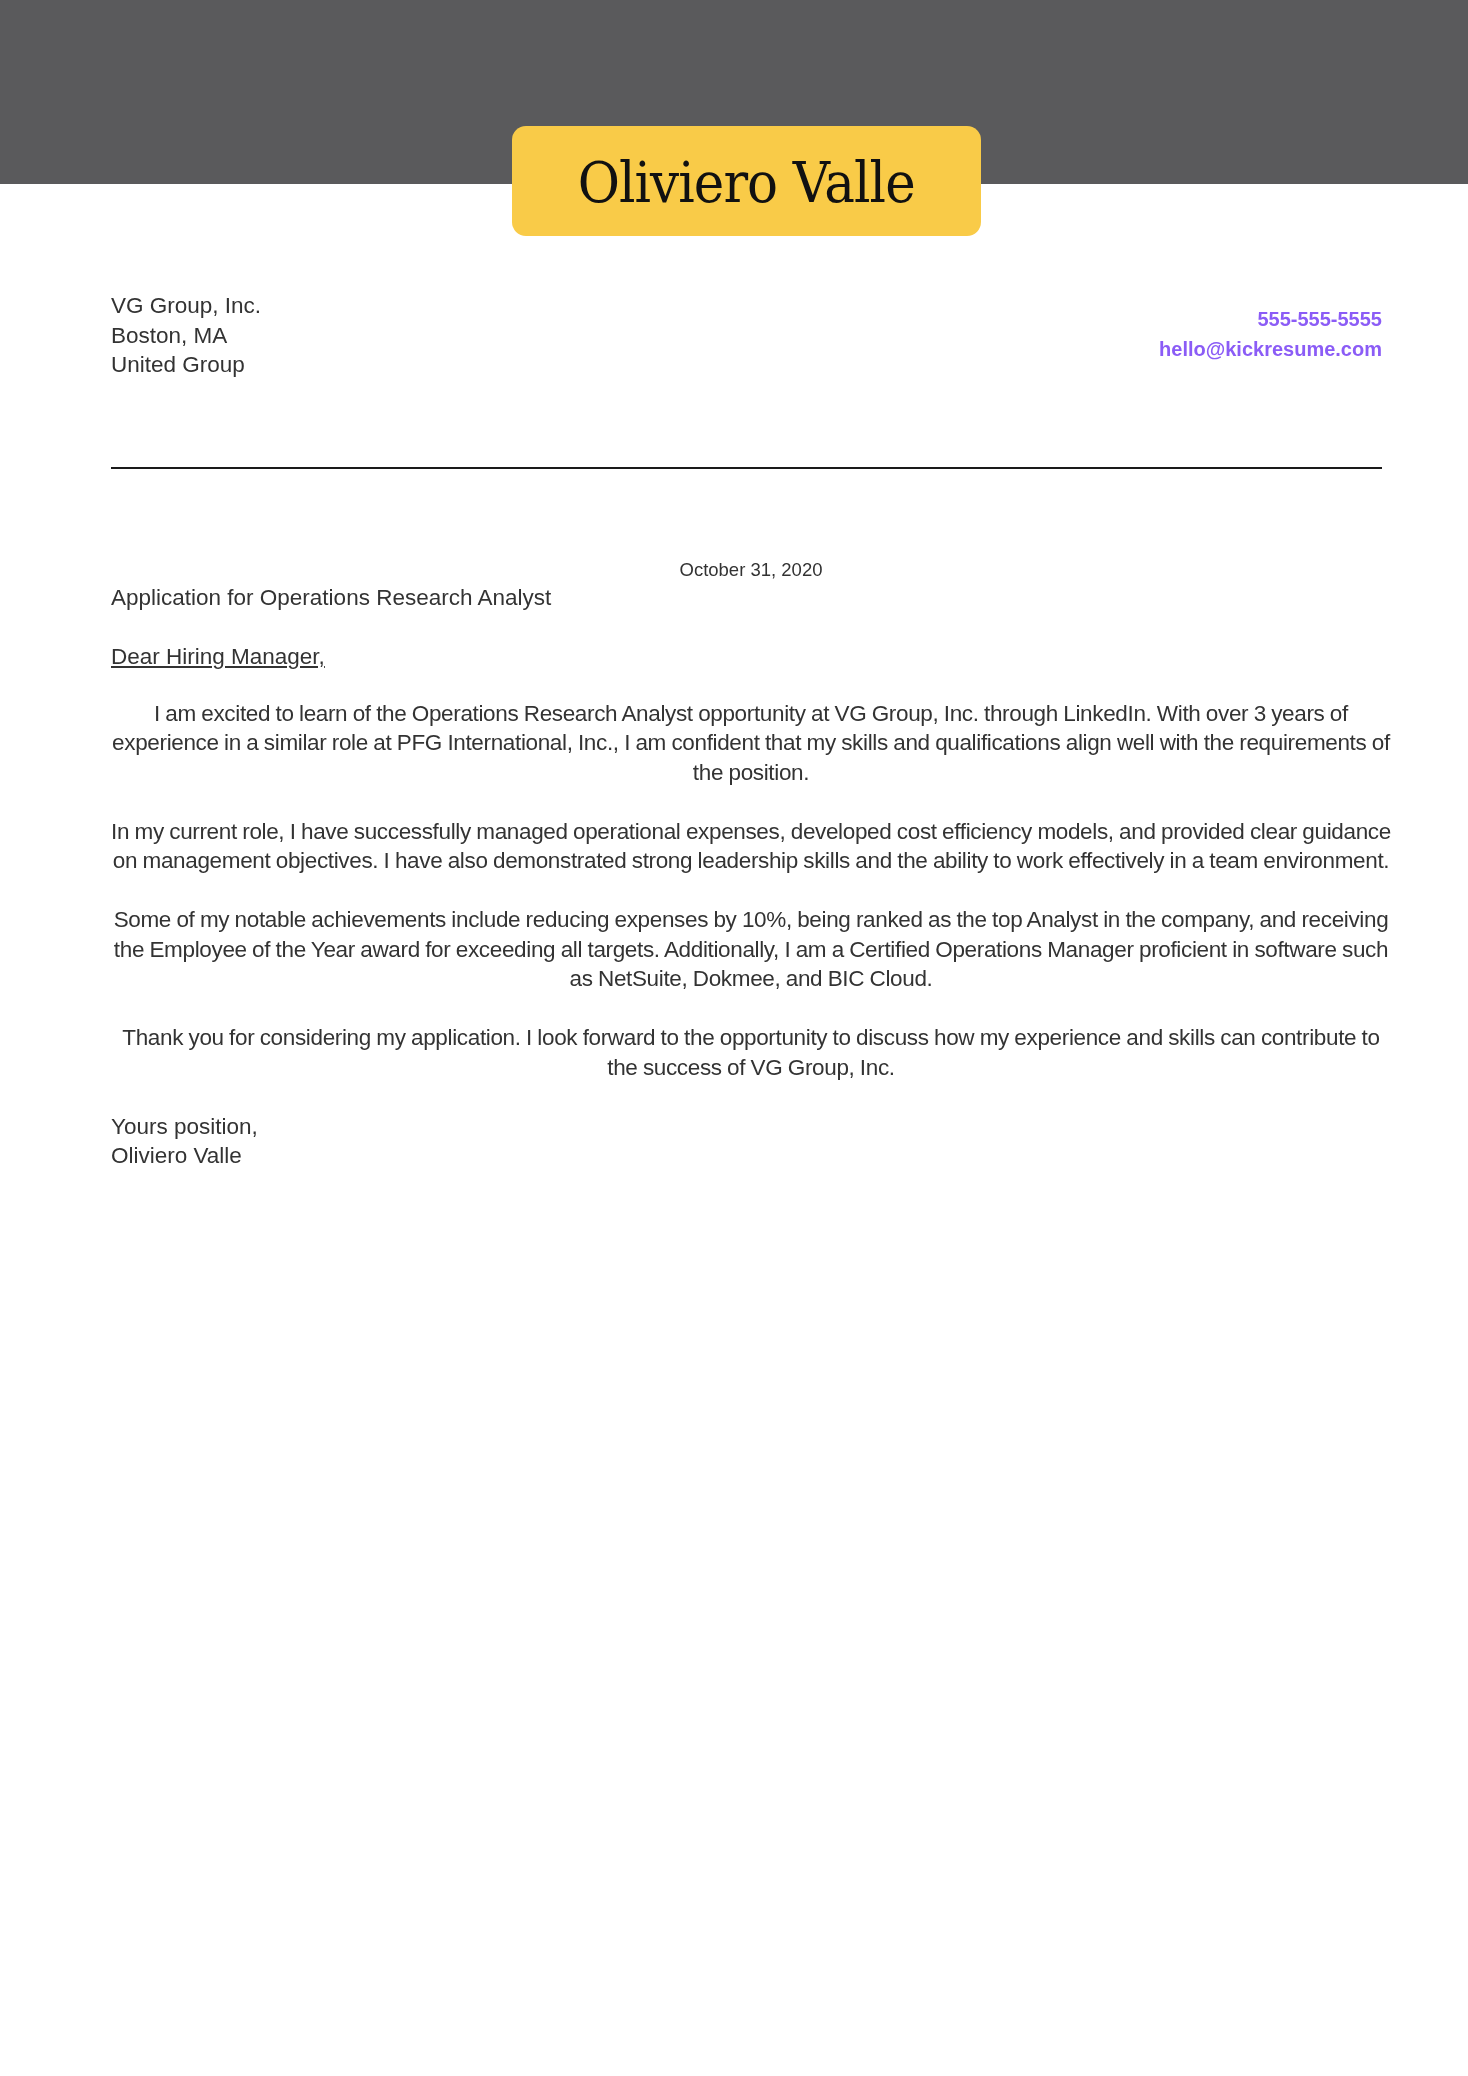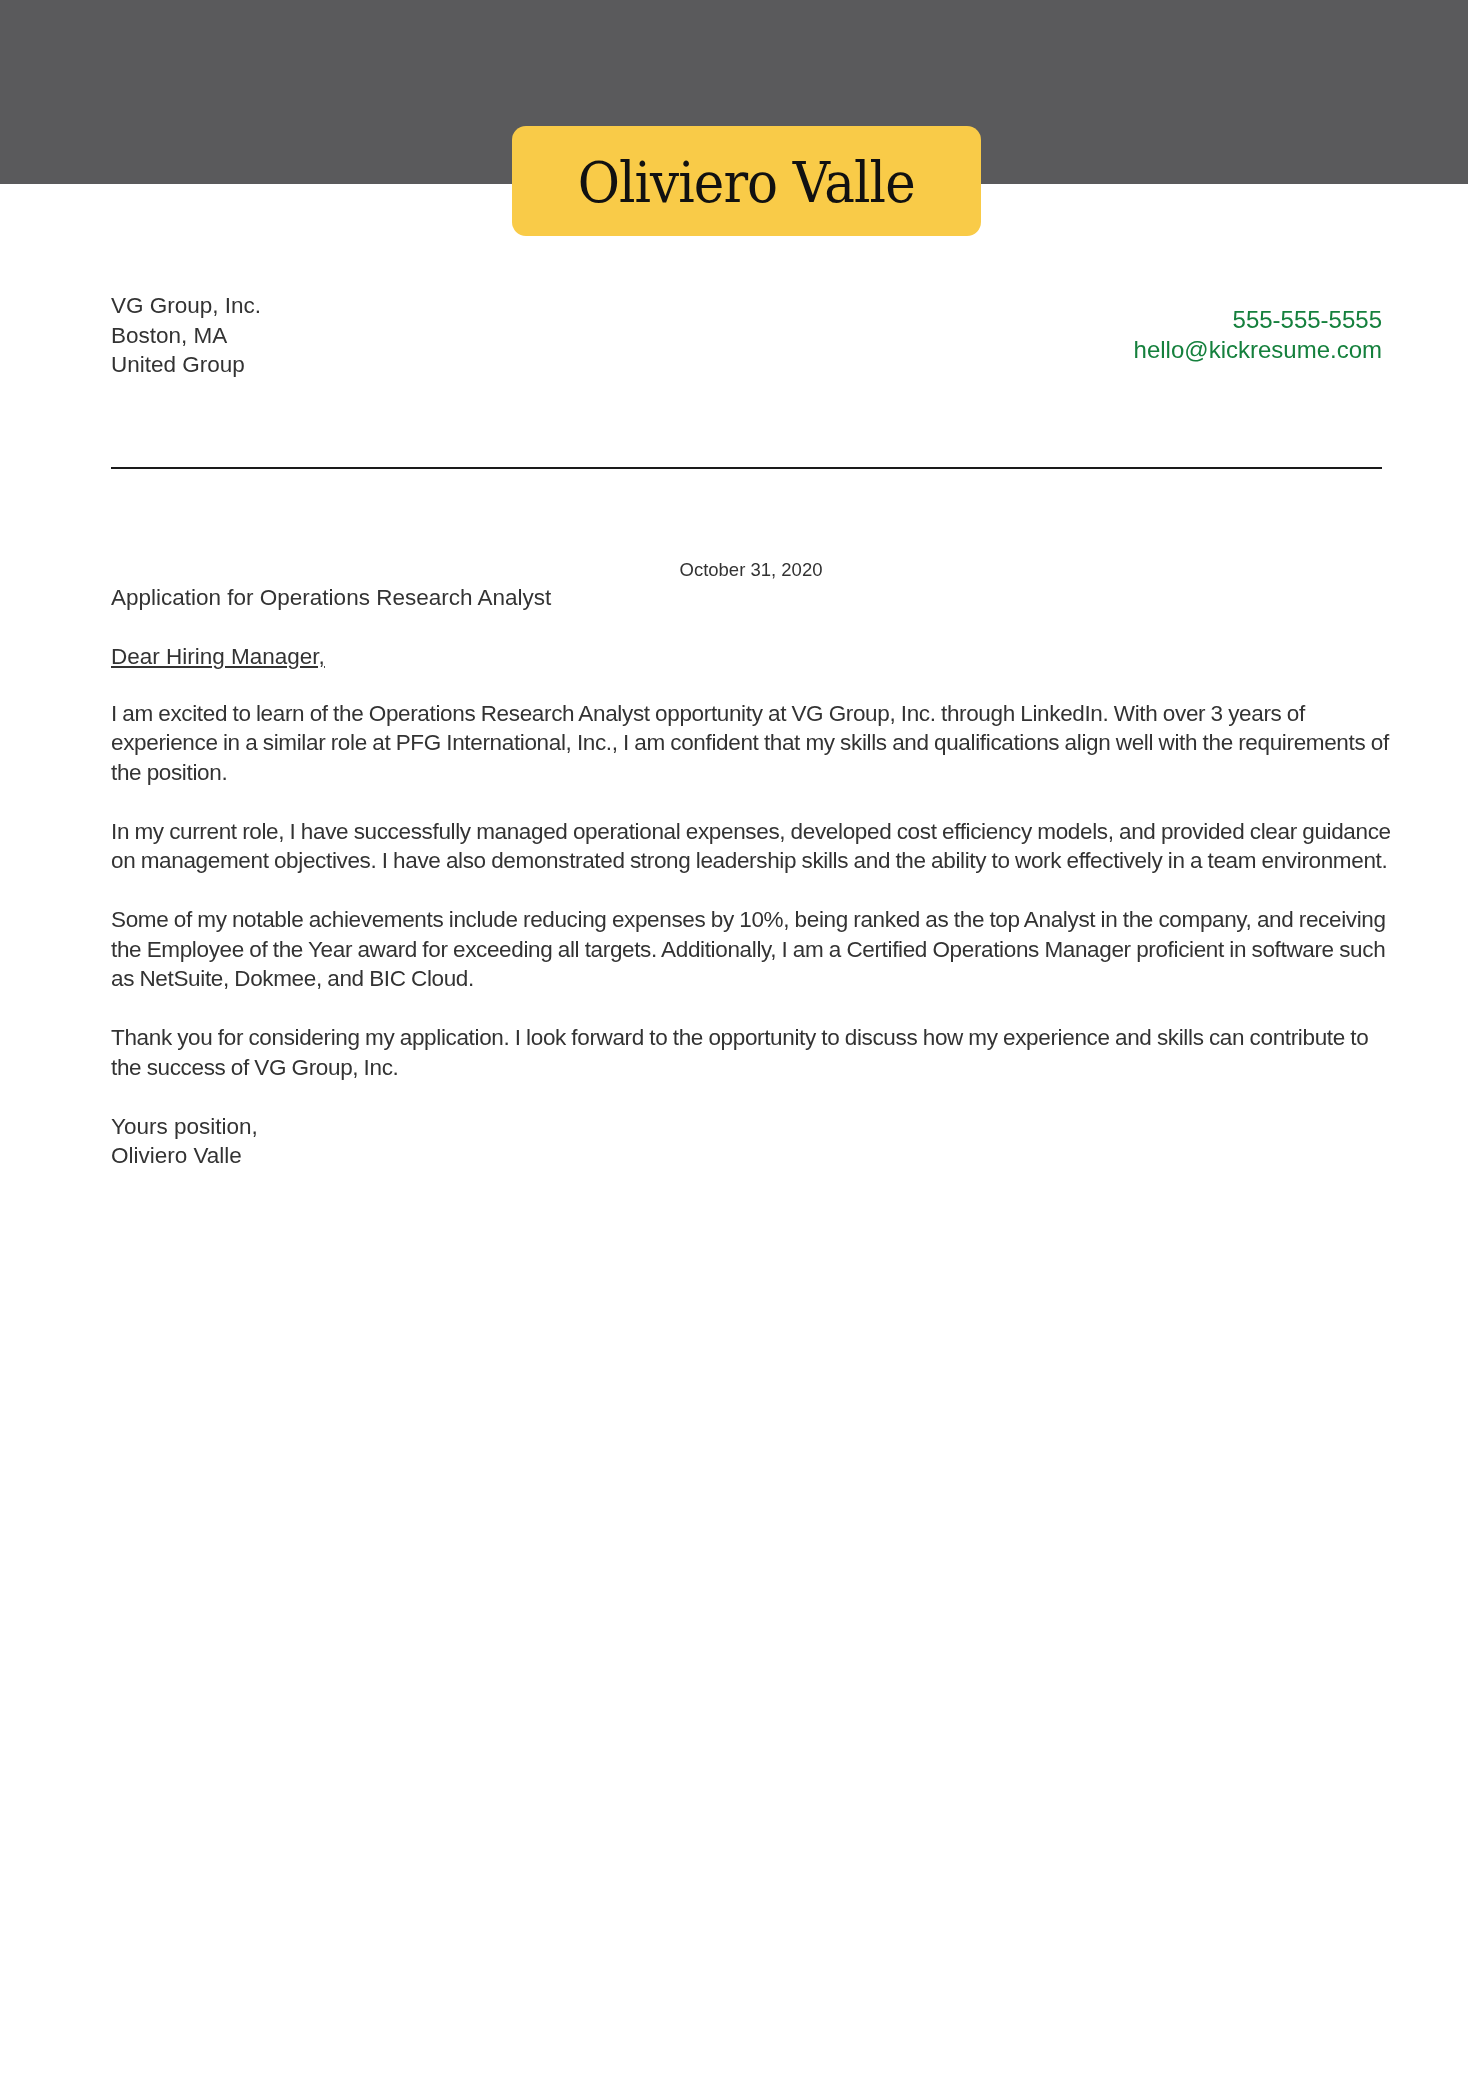--- a/index.html
+++ b/index.html
@@ -51,23 +51,24 @@
       top: 291px;
       font-size: 22.5px;
       line-height: 29.5px;
       color: #333333;
     }
     .contact {
       position: absolute;
       right: 86px;
       top: 305px;
       text-align: right;
-      font-size: 24px;
+      font-size: 20px;
       line-height: 29.5px;
-      color: #15803d;
+      color: #8b5cf6;
+      font-weight: bold;
     }
     .line {
       display: block;
       white-space: nowrap;
     }
     .divider {
       position: absolute;
       left: 111px;
       top: 467px;
       width: 1271px;
@@ -96,20 +97,21 @@
     }
     .letter .salutation {
       display: block;
       margin-bottom: 27px;
       text-decoration: underline;
     }
     .letter .paragraph {
       margin: 0 0 29.5px 0;
       letter-spacing: -0.35px;
       word-spacing: -0.5px;
+      text-align: center;
     }
     .letter .closing, .letter .signature {
       display: block;
     }
   </style>
 </head>
 <body>
 
 <div class="header-band"></div>
 

